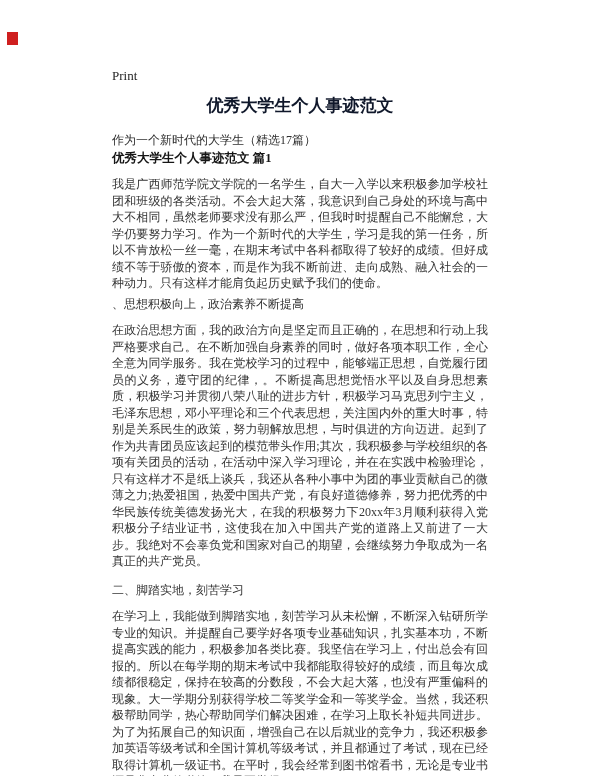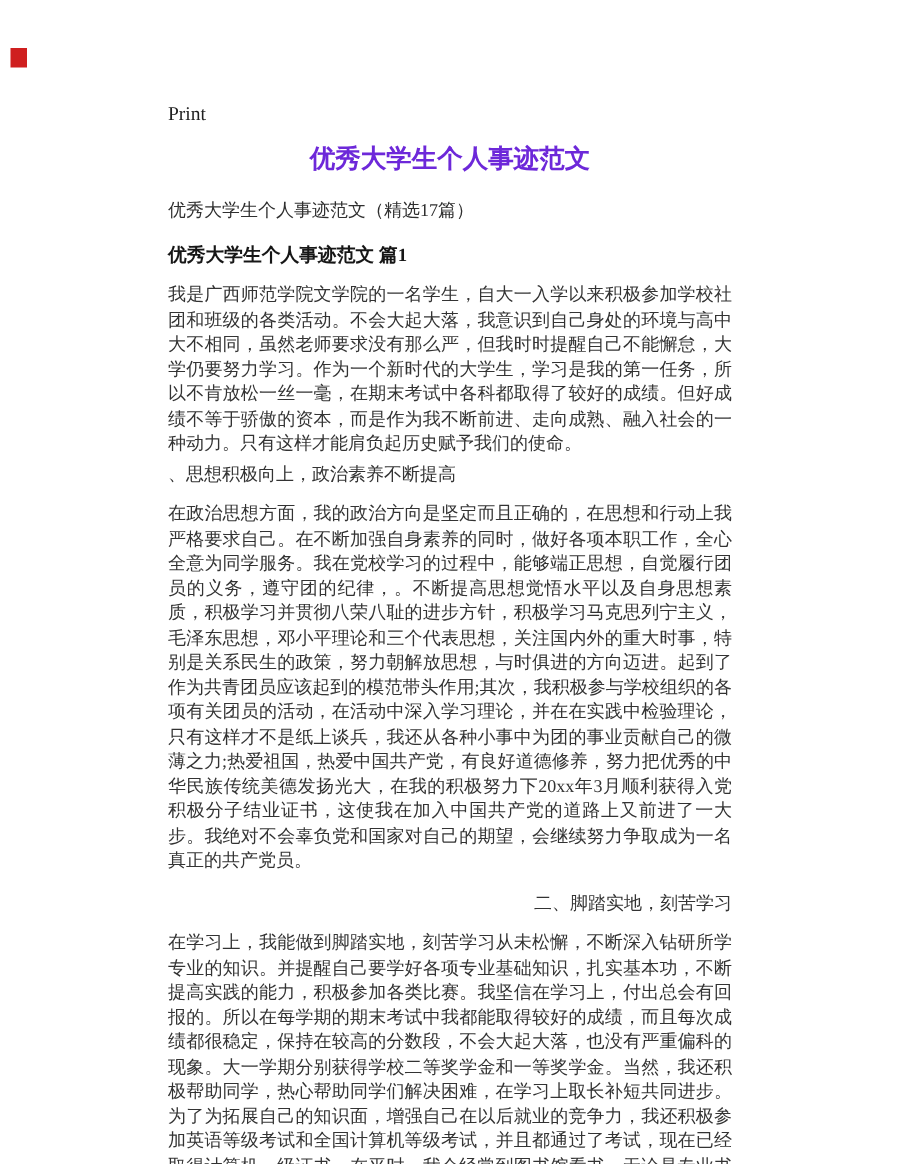--- a/index.html
+++ b/index.html
@@ -31,60 +31,60 @@
     text-decoration: none;
     width: -moz-fit-content;
     width: fit-content;
   }
   h1.page-title {
     margin: 10px 0 0 0;
     text-align: center;
     font-size: 17px;
     line-height: 24px;
     font-weight: bold;
-    color: #6d28d9;
+    color: #0f172a;
   }
   .subtitle {
     margin: 14px 0 0 0;
     font-size: 12px;
     line-height: 16px;
     color: #2f2f2f;
   }
   .section-title {
-    margin: 14px 0 0 0;
+    margin: 2px 0 0 0;
     font-size: 12.5px;
     line-height: 17px;
     font-weight: bold;
     color: #161616;
   }
   .blk {
     font-size: 12px;
     line-height: 16.5px;
     color: #333333;
     text-align: justify;
     word-break: break-all;
   }
   .blk.b0 { margin: 9px 0 0 0; }
   .blk.heading1 { margin: 4px 0 0 0; text-align: left; }
   .blk.b2 { margin: 10px 0 0 0; }
-  .blk.heading2 { margin: 12px 0 0 0; text-align: right; }
+  .blk.heading2 { margin: 12px 0 0 0; text-align: left; }
   .blk.b4 { margin: 10px 0 0 0; }
 </style>
 </head>
 <body>
 
 <div class="red-mark"></div>
 
 <div class="content">
 
   <a href="#" class="print-link">Print</a>
 
   <h1 class="page-title">优秀大学生个人事迹范文</h1>
 
-  <div class="subtitle">优秀大学生个人事迹范文（精选17篇）</div>
+  <div class="subtitle">作为一个新时代的大学生（精选17篇）</div>
 
   <div class="section-title">优秀大学生个人事迹范文 篇1</div>
 
   <p class="blk b0">我是广西师范学院文学院的一名学生，自大一入学以来积极参加学校社团和班级的各类活动。不会大起大落，我意识到自己身处的环境与高中大不相同，虽然老师要求没有那么严，但我时时提醒自己不能懈怠，大学仍要努力学习。作为一个新时代的大学生，学习是我的第一任务，所以不肯放松一丝一毫，在期末考试中各科都取得了较好的成绩。但好成绩不等于骄傲的资本，而是作为我不断前进、走向成熟、融入社会的一种动力。只有这样才能肩负起历史赋予我们的使命。</p>
 
   <p class="blk heading1">、思想积极向上，政治素养不断提高</p>
 
   <p class="blk b2">在政治思想方面，我的政治方向是坚定而且正确的，在思想和行动上我严格要求自己。在不断加强自身素养的同时，做好各项本职工作，全心全意为同学服务。我在党校学习的过程中，能够端正思想，自觉履行团员的义务，遵守团的纪律，。不断提高思想觉悟水平以及自身思想素质，积极学习并贯彻八荣八耻的进步方针，积极学习马克思列宁主义，毛泽东思想，邓小平理论和三个代表思想，关注国内外的重大时事，特别是关系民生的政策，努力朝解放思想，与时俱进的方向迈进。起到了作为共青团员应该起到的模范带头作用;其次，我积极参与学校组织的各项有关团员的活动，在活动中深入学习理论，并在在实践中检验理论，只有这样才不是纸上谈兵，我还从各种小事中为团的事业贡献自己的微薄之力;热爱祖国，热爱中国共产党，有良好道德修养，努力把优秀的中华民族传统美德发扬光大，在我的积极努力下20xx年3月顺利获得入党积极分子结业证书，这使我在加入中国共产党的道路上又前进了一大步。我绝对不会辜负党和国家对自己的期望，会继续努力争取成为一名真正的共产党员。</p>
 
   <p class="blk heading2">二、脚踏实地，刻苦学习</p>

